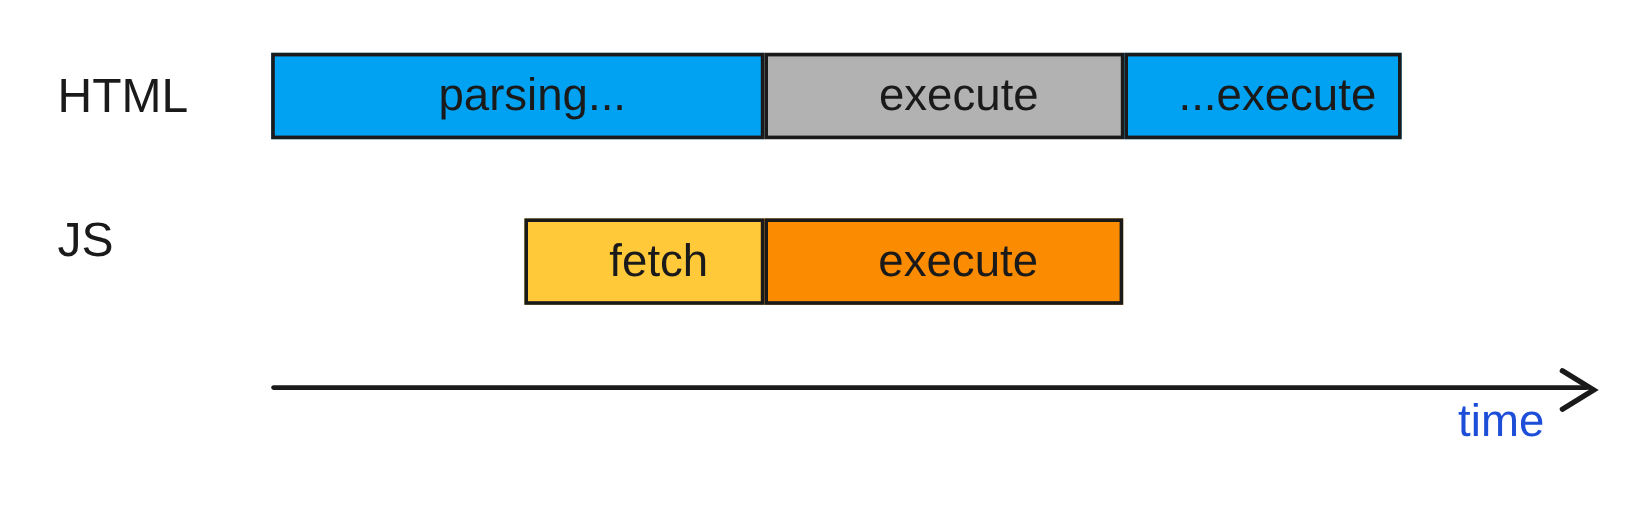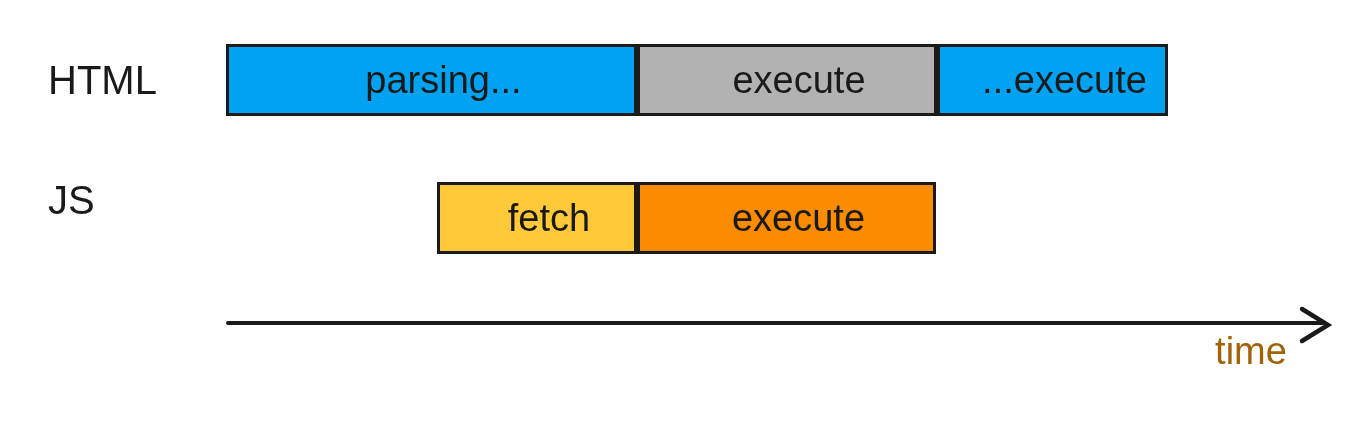--- a/index.html
+++ b/index.html
@@ -67,21 +67,21 @@
     top: 305px;
   }
   .axis-label {
     position: absolute;
     left: 1206px;
     top: 332px;
     width: 90px;
     text-align: center;
     font-size: 38px;
     line-height: 1;
-    color: #a16207;
+    color: #1d4ed8;
   }
 </style>
 </head>
 <body>
 
 <div class="canvas">
 
   <div class="row-label label-html">HTML</div>
 
   <div class="lane lane-html">

